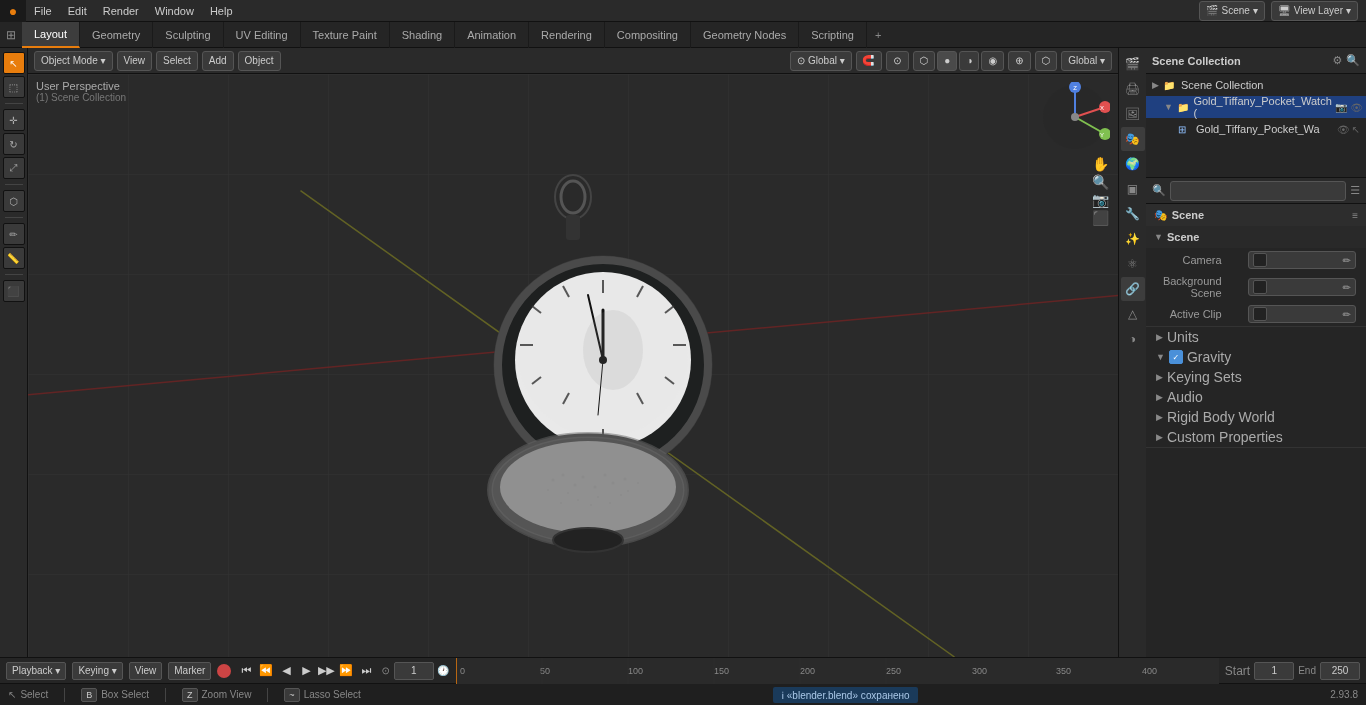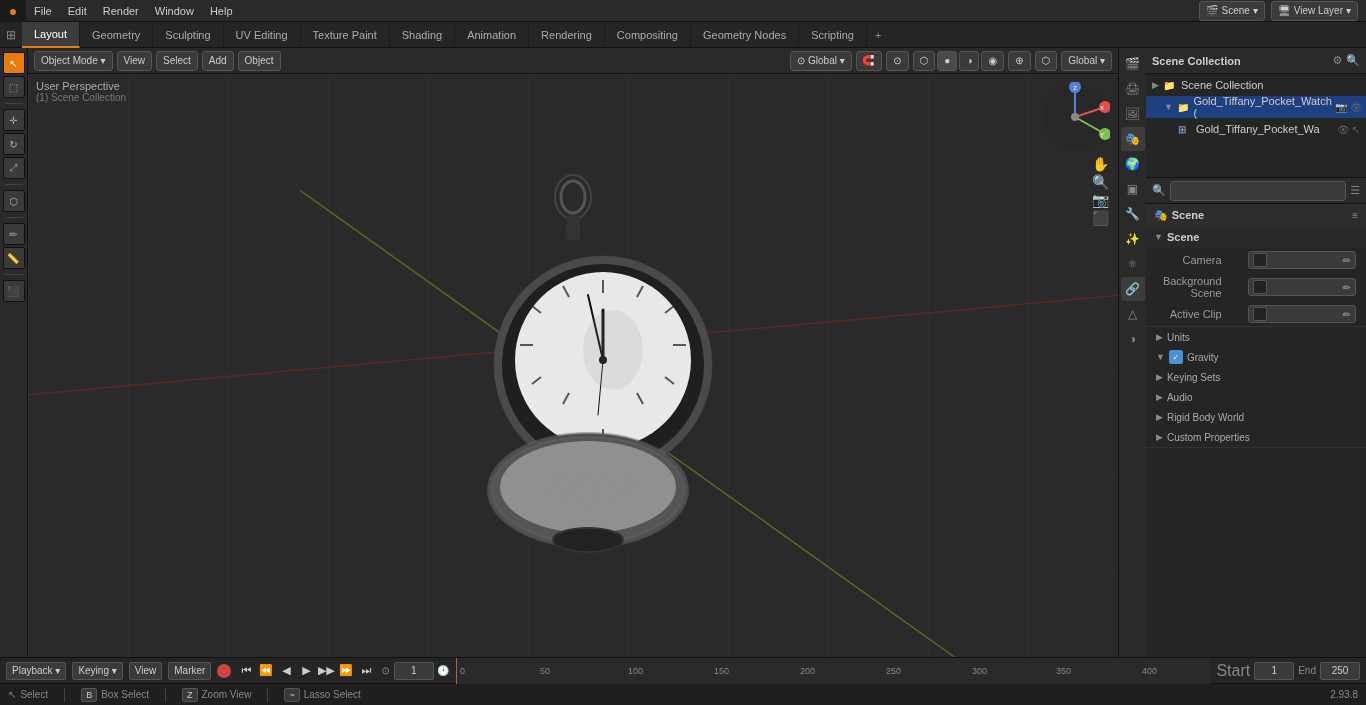--- a/index.html
+++ b/index.html
@@ -228,21 +228,21 @@
       font-size: 8px;
     }
     .prop-check.checked { background: #4a90d9; border-color: #4a90d9; color: #fff; }
     .sub-section-header {
       height: 20px;
       display: flex; align-items: center;
       padding: 0 10px;
       cursor: pointer;
       gap: 4px;
     }
-    .sub-section-title { color: #aaa; font-size: 10px; }
+    .sub-section-title { color: #aaa; font-size: 14px; }
 
     
     #timeline {
       width: 100%;
       height: 26px;
       background: #252525;
       display: flex;
       align-items: center;
       padding: 0 6px;
       gap: 6px;
@@ -801,21 +801,21 @@
           <line x1="86" y1="0" x2="86" y2="26"></line>
           <line x1="172" y1="0" x2="172" y2="26"></line>
           <line x1="258" y1="0" x2="258" y2="26"></line>
           <line x1="344" y1="0" x2="344" y2="26"></line>
           <line x1="430" y1="0" x2="430" y2="26"></line>
         </g>
       </svg>
     </div>
 
     <div style="display:flex; align-items:center; gap:4px;">
-      <span style="color:#888; font-size:16px;">Start</span>
+      <span style="color:#888; font-size:12px;">Start</span>
       <input class="timeline-input" type="text" value="1" style="">
       <span style="color:#888; font-size:10px;">End</span>
       <input class="timeline-input" type="text" value="250" style="">
     </div>
   </div>
 
   <div id="status-bar">
     <div class="status-item">
       <span>↖</span>
       <span>Select</span>
@@ -829,18 +829,24 @@
     <div class="status-item">
       <span class="status-key">Z</span>
       <span>Zoom View</span>
     </div>
     <div style="width:1px; height:14px; background:#444;"></div>
     <div class="status-item">
       <span class="status-key">~</span>
       <span>Lasso Select</span>
     </div>
 
+    <div style="flex:1; display:flex; justify-content:center;">
+      <div class="status-message">
+        <span>ℹ</span>
+        <span>«blender.blend» сохранено</span>
+      </div>
+    </div>
     <div class="status-right">
       <span>2.93.8</span>
     </div>
   </div>
 
 </div>
 
 </body></html>

